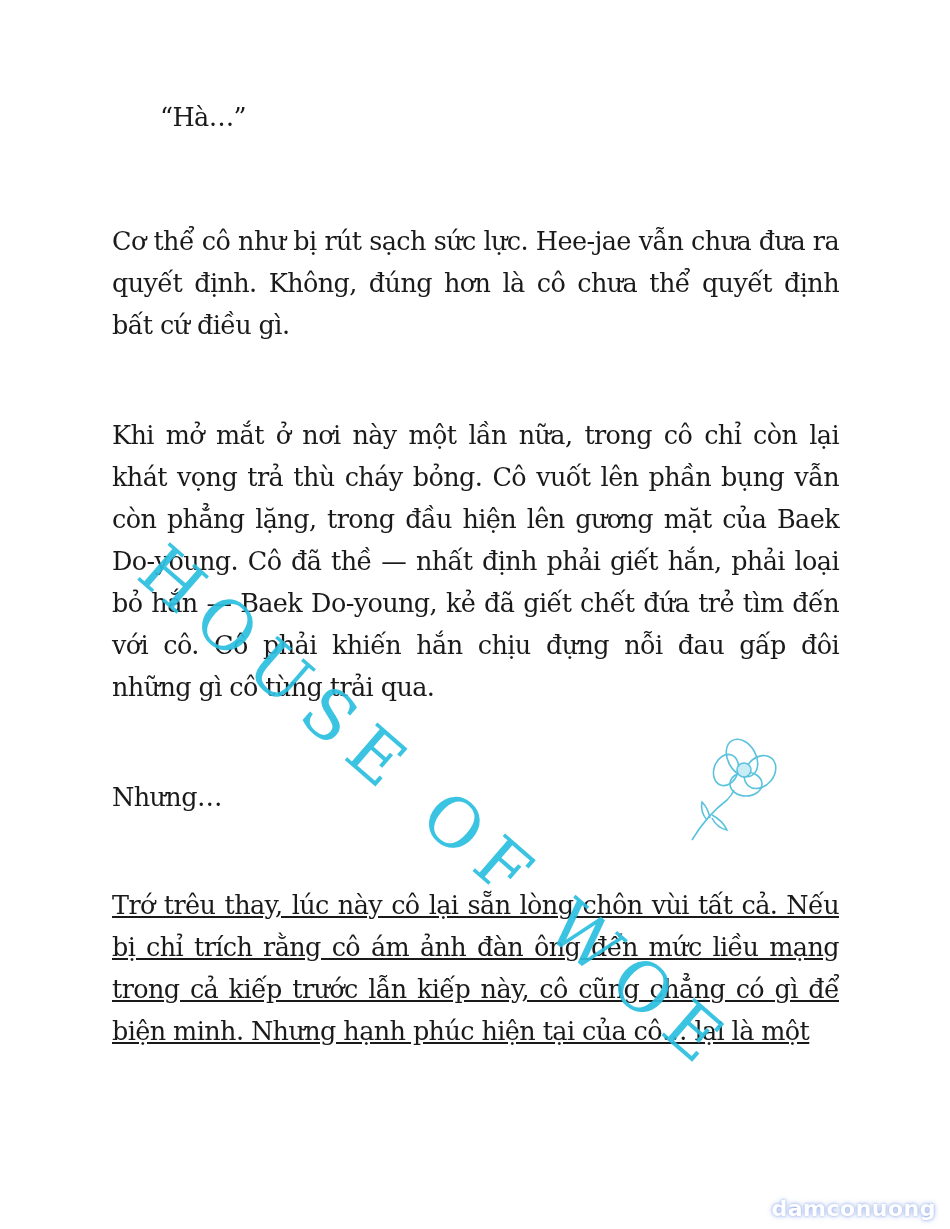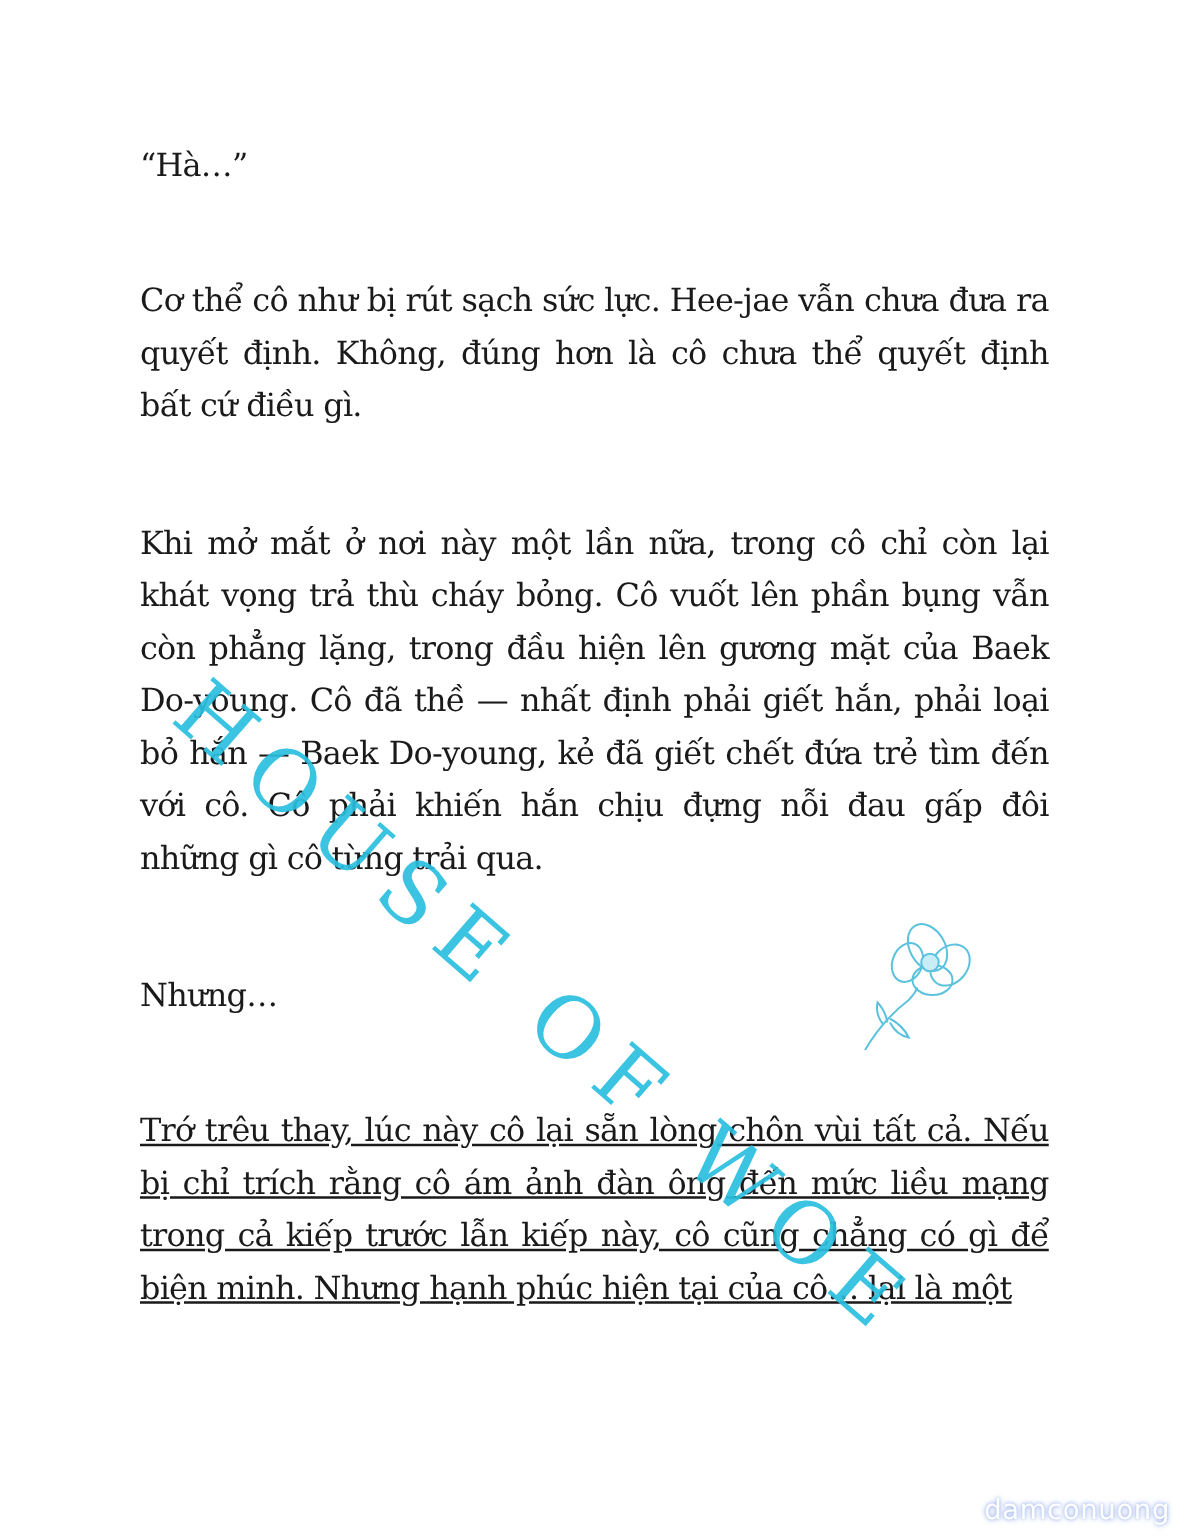--- a/index.html
+++ b/index.html
@@ -21,27 +21,28 @@
     transform: rotate(41deg); transform-origin: left center;
     white-space: nowrap; opacity: 0.92; font-weight: normal;
   }
   .flower { position: absolute; left: 672px; top: 720px; width: 110px; height: 130px; }
   .site-mark {
     position: absolute; right: 14px; bottom: 8px;
     font-family: "DejaVu Sans", "Liberation Sans", sans-serif;
     font-size: 22px; color: #ffffff;
     text-shadow: 0 0 3px #8fa8e8, 0 0 6px #b8c8f0;
     letter-spacing: 0.5px;
+    font-weight: bold;
   }
 </style>
 </head>
 <body>
 
 <div class="page">
-  <p class="para" style="top:112px;">“Hà…”</p>
+  <p class="para" style="top:96px;margin-left:48px;">“Hà…”</p>
   <p class="para" style="top:414px;">Khi mở mắt ở nơi này một lần nữa, trong cô chỉ còn lại khát vọng trả thù cháy bỏng. Cô vuốt lên phần bụng vẫn còn phẳng lặng, trong đầu hiện lên gương mặt của Baek Do-young. Cô đã thề — nhất định phải giết hắn, phải loại bỏ hắn — Baek Do-young, kẻ đã giết chết đứa trẻ tìm đến với cô. Cô phải khiến hắn chịu đựng nỗi đau gấp đôi những gì cô từng trải qua.</p>
   <p class="para" style="top:220px;">Cơ thể cô như bị rút sạch sức lực. Hee-jae vẫn chưa đưa ra quyết định. Không, đúng hơn là cô chưa thể quyết định bất cứ điều gì.</p>
   <p class="para" style="top:776px;">Nhưng…</p>
   <p class="para" style="top:884px;text-decoration:underline;">Trớ trêu thay, lúc này cô lại sẵn lòng chôn vùi tất cả. Nếu bị chỉ trích rằng cô ám ảnh đàn ông đến mức liều mạng trong cả kiếp trước lẫn kiếp này, cô cũng chẳng có gì để biện minh. Nhưng hạnh phúc hiện tại của cô… lại là một</p>
 
   <div class="watermark">HOUSE OF WOE</div>
 
   <svg class="flower" viewBox="0 0 110 130">
     <g fill="none" stroke="#3fb8d8" stroke-width="1.6" opacity="0.85">
       <path d="M20 120 Q35 95 55 80 Q60 75 62 70"></path>

